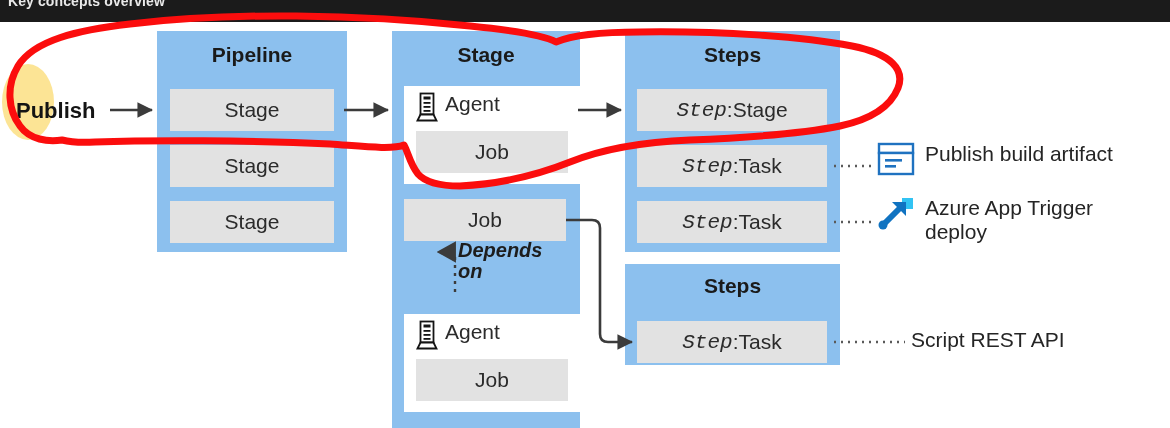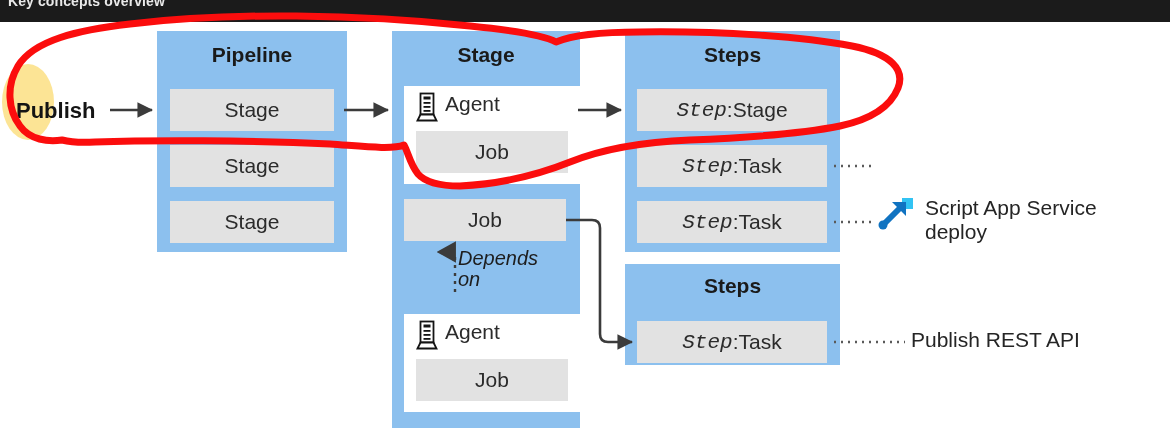--- a/index.html
+++ b/index.html
@@ -113,21 +113,21 @@
     <span>Agent</span>
   </div>
   <div class="gbox" style="left:416px;top:131px;width:152px;height:42px;">
     <span>Job</span>
   </div>
 
   <div class="gbox" style="left:404px;top:199px;width:162px;height:42px;">
     <span>Job</span>
   </div>
 
-  <div class="depends" style="left:458px;top:248px;">
+  <div class="depends" style="left:458px;top:240px;font-weight:bold;">
     <div>Depends</div>
     <div>on</div>
   </div>
 
   <div class="wbox" style="left:404px;top:314px;width:176px;height:98px;"></div>
   <div class="agent-row" style="left:416px;top:320px;">
     <span>
       <svg width="22" height="30" viewBox="0 0 22 30" aria-hidden="true">
         <rect x="4.5" y="1.5" width="13" height="21" fill="#ffffff" stroke="#141414" stroke-width="1.8"></rect>
         <rect x="7.5" y="4.5" width="7" height="3" fill="#141414"></rect>
@@ -164,36 +164,47 @@
 
   <div class="panel" style="left:625px;top:264px;width:215px;height:101px;">
     <div class="panel-title" style="top:10px;">Steps</div>
   </div>
   <div class="gbox" style="left:637px;top:321px;width:190px;height:42px;">
     <span class="em">Step</span>
     <span>: </span>
     <span>Task</span>
   </div>
 
+  <div class="legend-item" style="left:877px;top:142px;">
+    <span>
+      <svg width="38" height="34" viewBox="0 0 38 34" aria-hidden="true">
+        <rect x="2" y="2" width="34" height="9" fill="#ffffff" stroke="#1f72c0" stroke-width="2.4"></rect>
+        <rect x="2" y="11" width="34" height="21" fill="#ffffff" stroke="#1f72c0" stroke-width="2.4"></rect>
+        <rect x="8" y="17" width="17" height="2.6" fill="#1f72c0"></rect>
+        <rect x="8" y="23" width="11" height="2.6" fill="#1f72c0"></rect>
+      </svg>
+    </span>
+    <span class="legend-text">Publish build artifact</span>
+  </div>
 
   <div class="legend-item" style="left:877px;top:196px;">
     <span>
       <svg width="38" height="34" viewBox="0 0 38 34" aria-hidden="true">
         <rect x="25" y="2" width="11" height="11" fill="#32c3f3"></rect>
         <path d="M7 28 L27 8" stroke="#1073c1" stroke-width="6" stroke-linecap="butt"></path>
         <path d="M29 6 L29 20 L15 6 Z" fill="#1073c1"></path>
         <circle cx="6" cy="29" r="4.5" fill="#1073c1"></circle>
       </svg>
     </span>
-    <span class="legend-text">Script App Service
+    <span class="legend-text">Azure App Trigger
 deploy</span>
   </div>
 
   <div class="legend-item" style="left:911px;top:328px;">
-    <span class="legend-text">Publish REST API</span>
+    <span class="legend-text">Script REST API</span>
   </div>
 
   <svg class="overlay">
     <defs>
       <marker id="arw" markerWidth="7" markerHeight="7" refX="5.6" refY="3" orient="auto">
         <path d="M0,0 L6,3 L0,6 Z" fill="#3b3b3b"></path>
       </marker>
       <marker id="arwup" markerWidth="9" markerHeight="9" refX="4.5" refY="7.6" orient="auto">
         <path d="M0,8 L4.5,0 L9,8 Z" fill="#3b3b3b"></path>
       </marker>

